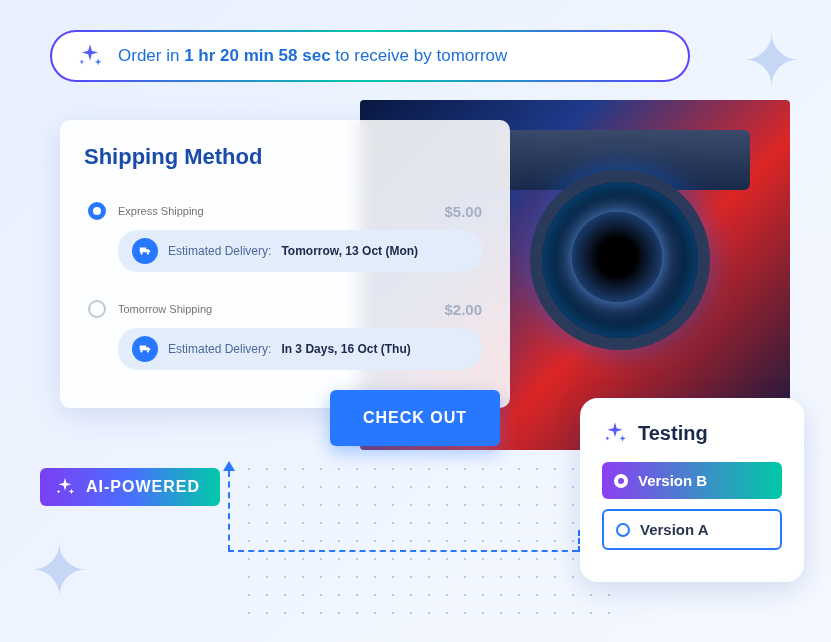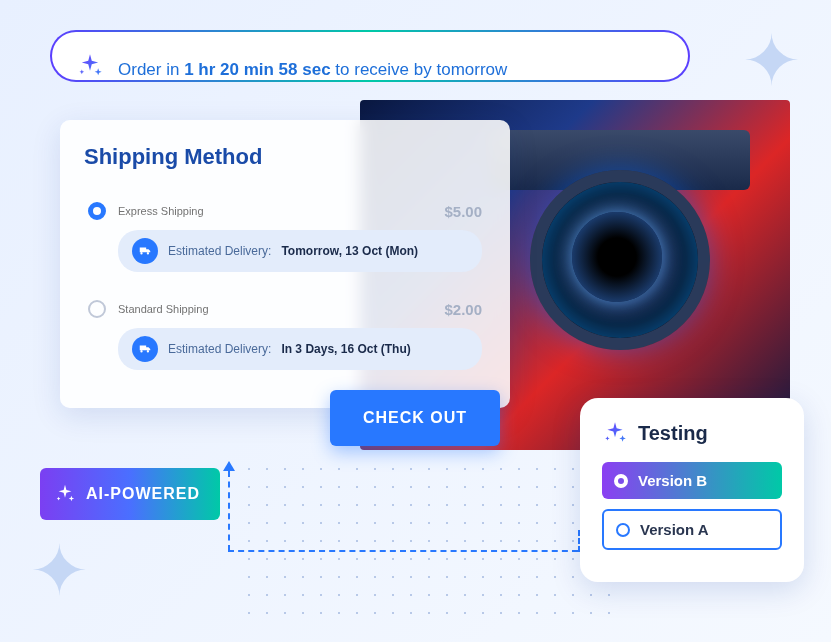--- a/index.html
+++ b/index.html
@@ -31,21 +31,21 @@
 
     .banner {
       position: absolute;
       top: 30px;
       left: 50px;
       width: 640px;
       height: 52px;
       background: #fff;
       border-radius: 26px;
       display: flex;
-      align-items: flex-end;
+      align-items: center;
       padding: 0 24px;
       gap: 14px;
       border: 2px solid transparent;
       background-image: linear-gradient(white, white), linear-gradient(90deg, #5b3eff, #00c9a7, #5b3eff);
       background-origin: border-box;
       background-clip: padding-box, border-box;
     }
     .banner-text {
       font-size: 17px;
       color: #1e6fd9;
@@ -182,21 +182,21 @@
       border: none;
       border-radius: 6px;
       cursor: pointer;
       box-shadow: 0 6px 18px rgba(40,120,255,0.4);
     }
 
     .ai-badge {
       position: absolute;
       top: 468px;
       left: 40px;
-      height: 52px;
+      height: 38px;
       padding: 0 20px 0 14px;
       background: linear-gradient(90deg, #7b3ff2, #4a6fff, #00c9a7);
       color: white;
       font-size: 16px;
       font-weight: 800;
       letter-spacing: 1px;
       display: flex;
       align-items: center;
       gap: 10px;
       border-radius: 6px;
@@ -313,21 +313,21 @@
           </svg>
       </div>
       <span class="est-label">Estimated Delivery: </span>
       <span class="est-value">Tomorrow, 13 Oct (Mon)</span>
     </div>
   </div>
 
   <div class="ship-option">
     <div class="ship-row">
       <div class="radio"></div>
-      <div class="ship-name">Standard Shipping</div>
+      <div class="ship-name">Tomorrow Shipping</div>
       <div class="ship-price">$2.00</div>
     </div>
     <div class="estimate-row">
       <div class="truck-badge">
         <svg width="14" height="14" viewBox="0 0 24 24" fill="white">
             <path d="M3 6h11v8H3z M14 9h4l3 3v2h-7z M6 18a2 2 0 100-4 2 2 0 000 4z M17 18a2 2 0 100-4 2 2 0 000 4z"></path>
           </svg>
       </div>
       <span class="est-label">Estimated Delivery: </span>
       <span class="est-value">In 3 Days, 16 Oct (Thu)</span>

